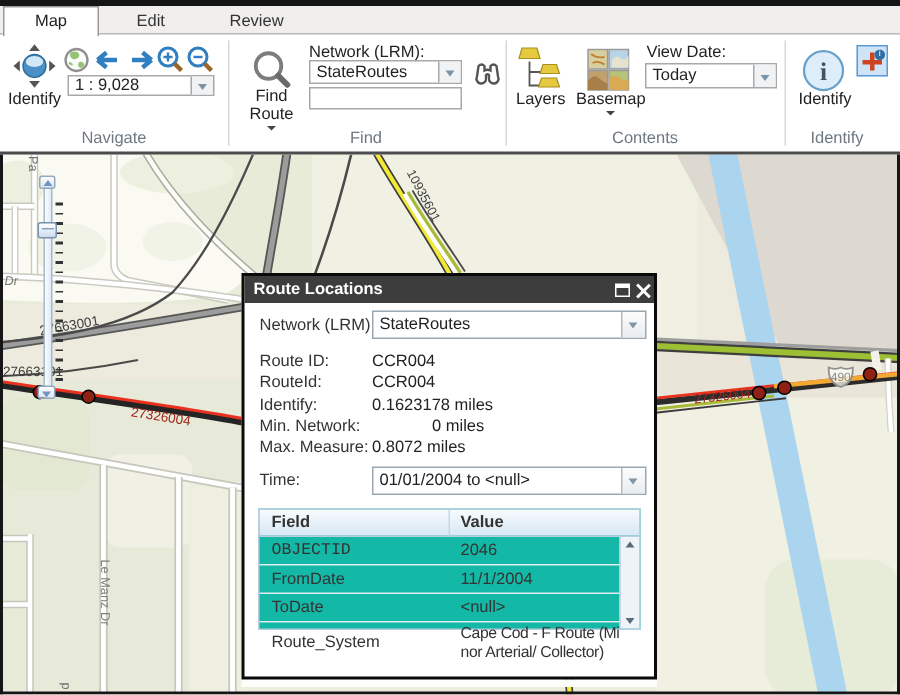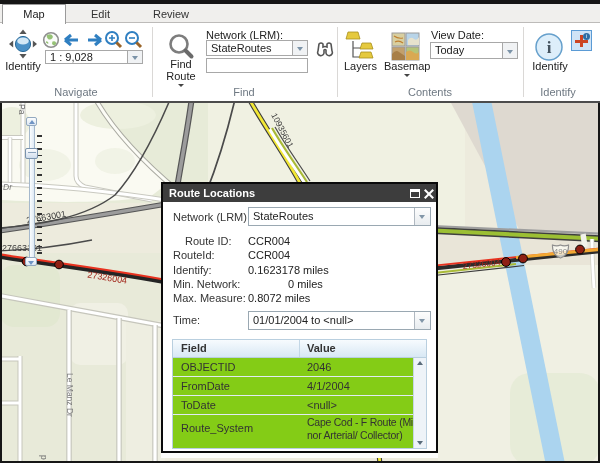--- a/index.html
+++ b/index.html
@@ -25,21 +25,21 @@
 #maxbtn{position:absolute;right:16px;top:5px;width:10px;height:9px;border:1.5px solid #fff;border-top:3px solid #fff;}
 #closex{position:absolute;right:3px;top:5px;width:9px;height:9px;}
 #closex:before,#closex:after{content:"";position:absolute;left:4px;top:-1px;width:1.8px;height:12px;background:#fff;}
 #closex:before{transform:rotate(45deg);}
 #closex:after{transform:rotate(-45deg);}
 .dl{position:absolute;font-size:11px;color:#333;}
 .dv{position:absolute;font-size:11px;color:#222;}
 .dcombo{position:absolute;left:85px;width:183px;height:19px;background:#fff;border:1px solid #9aa8b2;font-size:11px;color:#222;line-height:17px;padding-left:4px;}
 .dcbtn{position:absolute;right:0;top:0;bottom:0;width:16px;background:linear-gradient(#fdfdfd,#e8ecef);border-left:1px solid #b0b8c0;}
 .dcbtn:after{content:"";position:absolute;left:50%;top:50%;margin:-1.5px 0 0 -3.5px;border:3.5px solid transparent;border-top:4px solid #8296a8;}
-#tbl{position:absolute;left:9px;top:155px;width:255px;height:110px;border:1px solid #b9cfdf;background:#84cc16;}
+#tbl{position:absolute;left:9px;top:155px;width:255px;height:81px;border:1px solid #b9cfdf;background:#14b8a6;}
 #thead{position:absolute;left:0;top:0;right:0;height:18px;background:linear-gradient(#f7fbfe,#d8e8f4);border-bottom:1px solid #b9cfdf;}
 .th{position:absolute;top:2px;font-size:11px;font-weight:bold;color:#333;}
 .tr{position:absolute;left:0;right:13px;border-bottom:1px solid #e1ebf3;overflow:hidden;}
 .td{position:absolute;font-size:11px;color:#333;white-space:nowrap;}
 #tsb{position:absolute;right:0;top:18px;bottom:0;width:13px;background:#eef3f8;border-left:1px solid #c6d6e4;}
 .sarr{position:absolute;left:50%;width:0;height:0;border:3.5px solid transparent;}
 
 .slbtn{position:absolute;background:linear-gradient(#fcfdfe,#dde7f2);border:1px solid #93a9c0;border-radius:2px;z-index:8;}
 .slbtn:after{content:"";position:absolute;left:50%;top:50%;}
 </style></head>
@@ -284,45 +284,45 @@
   <span style="position:absolute;left:8px;top:4px;width:2.5px;height:12px;background:#cc4422;"></span>
   <span style="position:absolute;left:11px;top:2px;width:7px;height:7px;border-radius:50%;background:#2e6da4;color:#fff;font-size:6px;line-height:7px;text-align:center;">i</span>
 </div>
 
 <div id="dlg" class="abs">
   <div id="dlgtitle">Route Locations
     <span id="maxbtn"></span><span id="closex"></span>
   </div>
   <div class="dl" style="left:10px;top:27px;">Network (LRM):</div>
   <div class="dcombo" style="top:23px;">StateRoutes<span class="dcbtn"></span></div>
-  <div class="dl" style="left:22px;top:51px;">Route ID:</div>
+  <div class="dl" style="left:10px;top:51px;">Route ID:</div>
     <div class="dv" style="left:85px;top:51px;">CCR004</div>
   <div class="dl" style="left:10px;top:65px;">RouteId:</div>
     <div class="dv" style="left:85px;top:65px;">CCR004</div>
   <div class="dl" style="left:10px;top:80px;">Identify:</div>
     <div class="dv" style="left:85px;top:80px;">0.1623178 miles</div>
   <div class="dl" style="left:10px;top:94px;">Min. Network:</div>
     <div class="dv" style="left:85px;top:94px;padding-left:40px;">0 miles</div>
   <div class="dl" style="left:10px;top:108px;">Max. Measure:</div>
     <div class="dv" style="left:85px;top:108px;">0.8072 miles</div>
   <div class="dl" style="left:10px;top:130px;">Time:</div>
   <div class="dcombo" style="top:127px;">01/01/2004 to &lt;null&gt;<span class="dcbtn"></span></div>
   <div id="tbl">
     <div id="thead">
         <span class="th" style="left:8px;">Field</span>
         <span class="th" style="left:134px;">Value</span>
       <span style="position:absolute;left:126px;top:0;bottom:0;width:1px;background:#c3d7e6;"></span>
     </div>
     <div class="tr" style="top:18px;height:19px;">
-        <span class="td" style="left:8px;top:3px;">OBJECTID</span>
+        <span class="td" style="left:8px;top:3px;font-family:Liberation Mono, monospace;">OBJECTID</span>
         <span class="td" style="left:134px;top:3px;">2046</span>
       </div>
     <div class="tr" style="top:37px;height:19px;text-align:right;">
         <span class="td" style="left:8px;top:3px;">FromDate</span>
-        <span class="td" style="left:134px;top:3px;">4/1/2004</span>
+        <span class="td" style="left:134px;top:3px;">11/1/2004</span>
       </div>
     <div class="tr" style="top:56px;height:19px;">
         <span class="td" style="left:8px;top:3px;">ToDate</span>
         <span class="td" style="left:134px;top:3px;">&lt;null&gt;</span>
       </div>
     <div class="tr" style="top:75px;height:27px;border-bottom:none;">
         <span class="td" style="left:8px;top:7px;">Route_System</span>
         <span class="td" style="left:134px;top:1px;line-height:12.5px;font-size:10.5px;letter-spacing:-0.25px;">Cape Cod - F Route (Mi<br>nor Arterial/ Collector)</span>
       </div>
     <div id="tsb">

